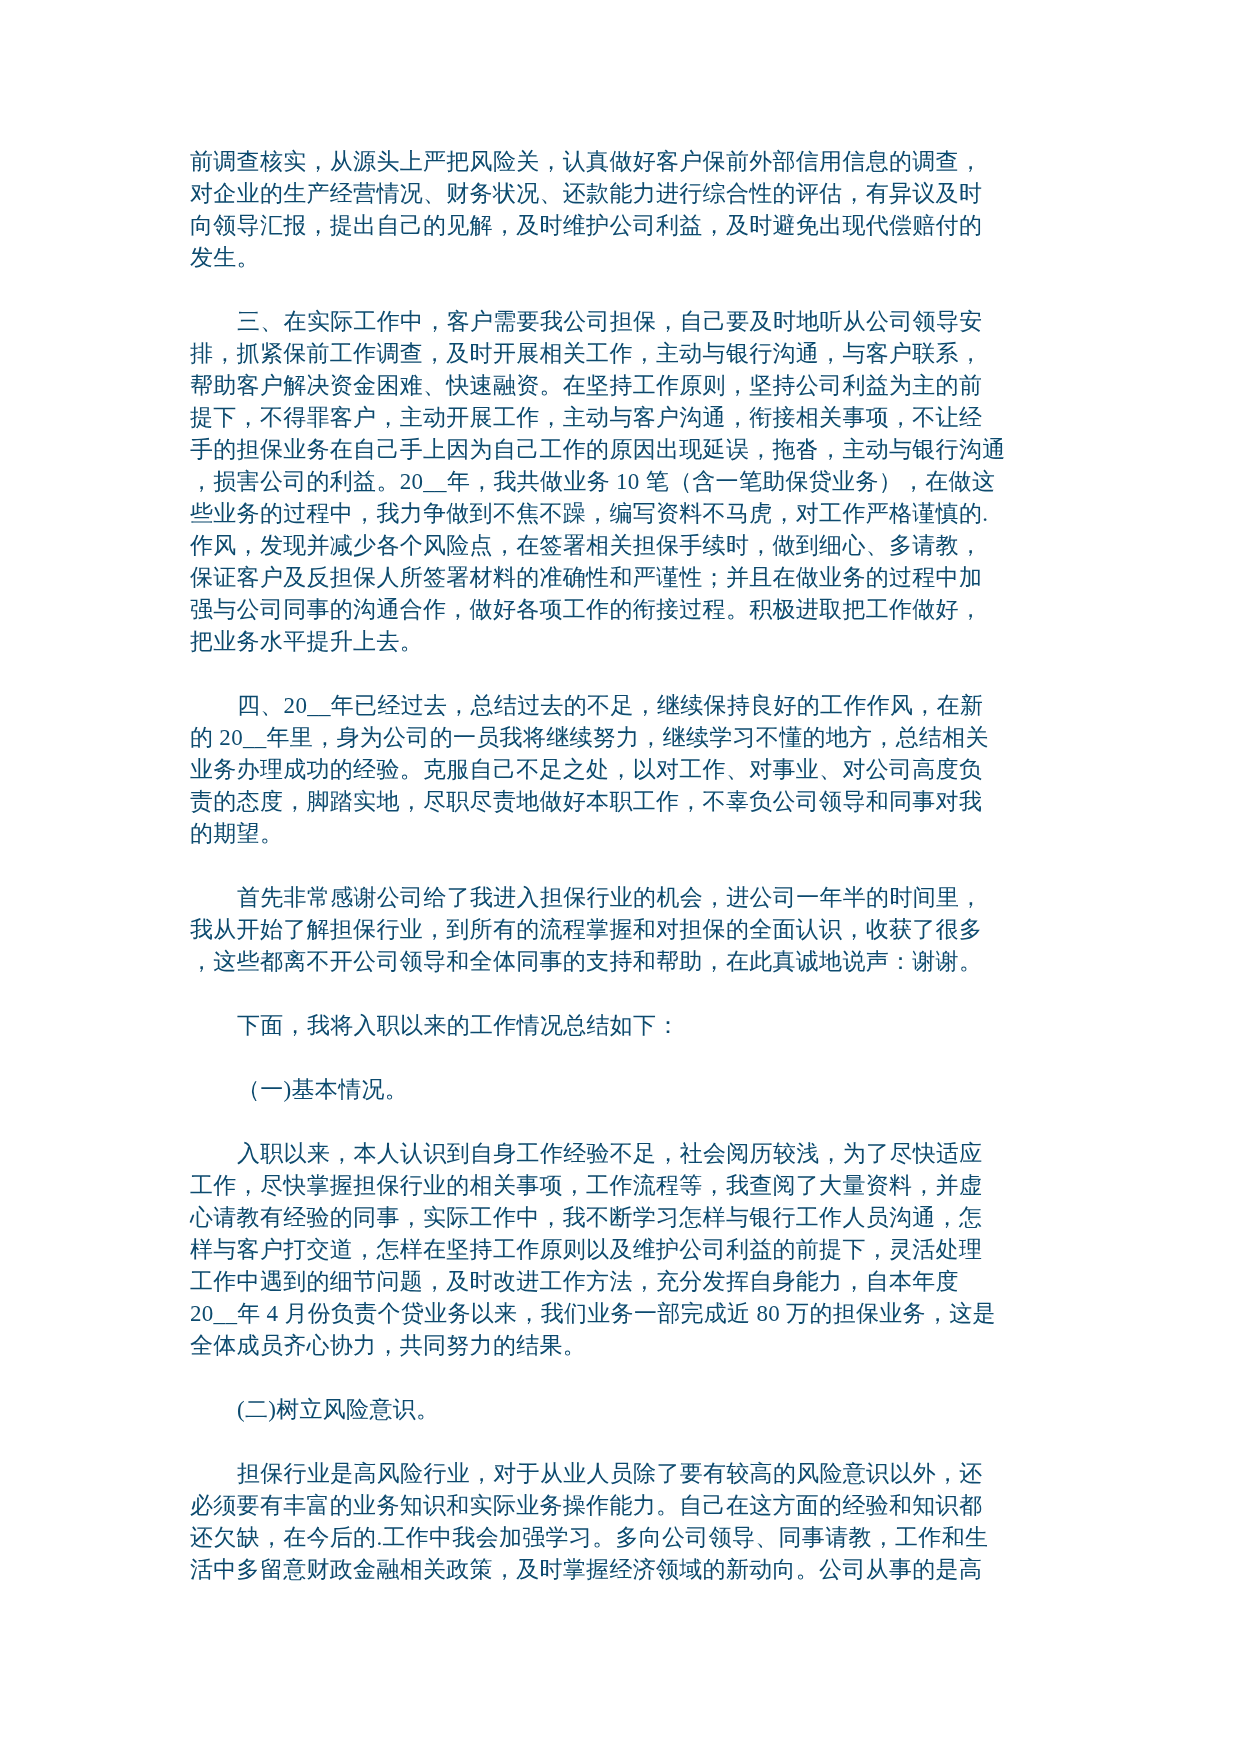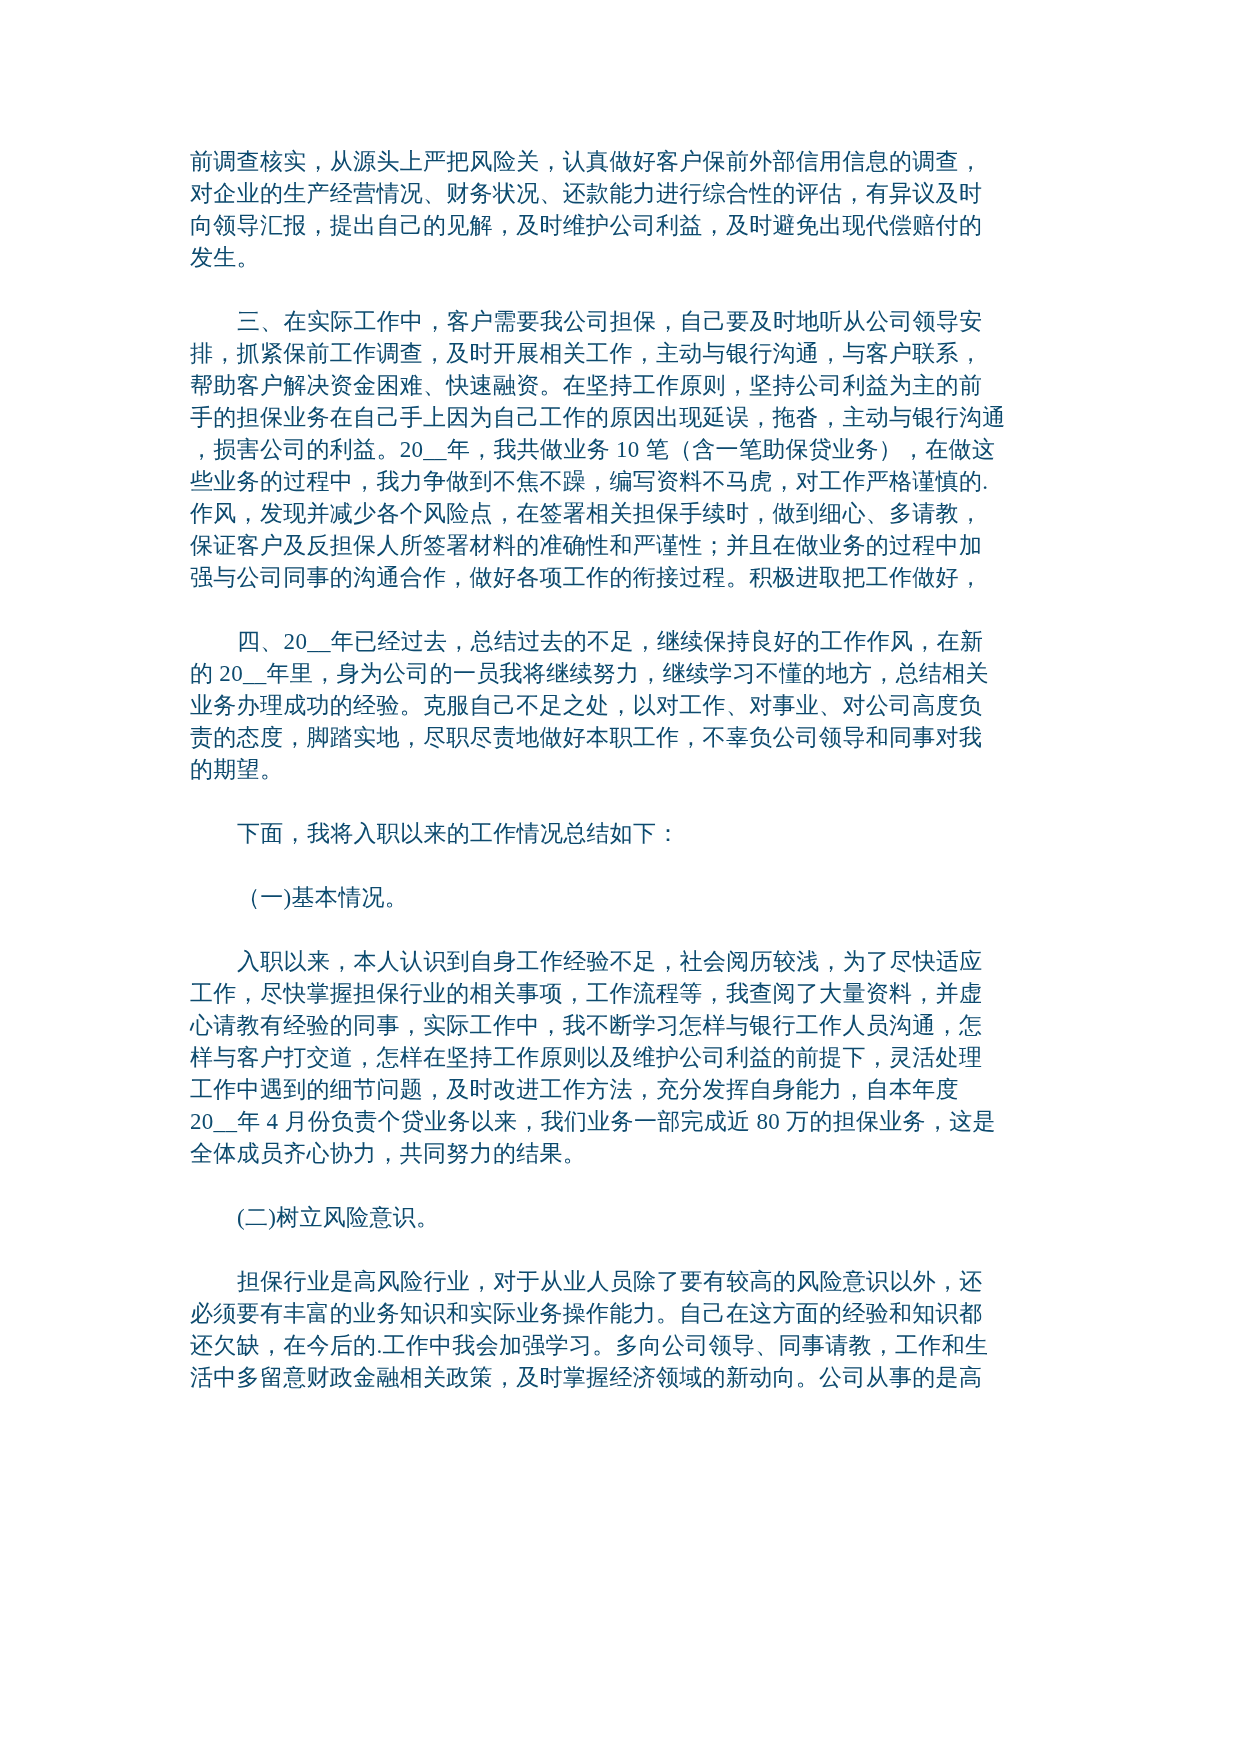--- a/index.html
+++ b/index.html
@@ -43,33 +43,40 @@
       <div class="para">
         <div class="line">前调查核实，从源头上严把风险关，认真做好客户保前外部信用信息的调查，</div>
         <div class="line">对企业的生产经营情况、财务状况、还款能力进行综合性的评估，有异议及时</div>
         <div class="line">向领导汇报，提出自己的见解，及时维护公司利益，及时避免出现代偿赔付的</div>
         <div class="line">发生。</div>
       </div>
       <div class="para">
         <div class="line indent">三、在实际工作中，客户需要我公司担保，自己要及时地听从公司领导安</div>
         <div class="line">排，抓紧保前工作调查，及时开展相关工作，主动与银行沟通，与客户联系，</div>
         <div class="line">帮助客户解决资金困难、快速融资。在坚持工作原则，坚持公司利益为主的前</div>
+        <div class="line">提下，不得罪客户，主动开展工作，主动与客户沟通，衔接相关事项，不让经</div>
         <div class="line">手的担保业务在自己手上因为自己工作的原因出现延误，拖沓，主动与银行沟通</div>
         <div class="line">，损害公司的利益。20__年，我共做业务 10 笔（含一笔助保贷业务），在做这</div>
         <div class="line">些业务的过程中，我力争做到不焦不躁，编写资料不马虎，对工作严格谨慎的.</div>
         <div class="line">作风，发现并减少各个风险点，在签署相关担保手续时，做到细心、多请教，</div>
         <div class="line">保证客户及反担保人所签署材料的准确性和严谨性；并且在做业务的过程中加</div>
         <div class="line">强与公司同事的沟通合作，做好各项工作的衔接过程。积极进取把工作做好，</div>
+        <div class="line">把业务水平提升上去。</div>
       </div>
       <div class="para">
         <div class="line indent">四、20__年已经过去，总结过去的不足，继续保持良好的工作作风，在新</div>
         <div class="line">的 20__年里，身为公司的一员我将继续努力，继续学习不懂的地方，总结相关</div>
         <div class="line">业务办理成功的经验。克服自己不足之处，以对工作、对事业、对公司高度负</div>
         <div class="line">责的态度，脚踏实地，尽职尽责地做好本职工作，不辜负公司领导和同事对我</div>
         <div class="line">的期望。</div>
+      </div>
+      <div class="para">
+        <div class="line indent">首先非常感谢公司给了我进入担保行业的机会，进公司一年半的时间里，</div>
+        <div class="line">我从开始了解担保行业，到所有的流程掌握和对担保的全面认识，收获了很多</div>
+        <div class="line">，这些都离不开公司领导和全体同事的支持和帮助，在此真诚地说声：谢谢。</div>
       </div>
       <div class="para">
         <div class="line indent">下面，我将入职以来的工作情况总结如下：</div>
       </div>
       <div class="para">
         <div class="line indent">（一)基本情况。</div>
       </div>
       <div class="para">
         <div class="line indent">入职以来，本人认识到自身工作经验不足，社会阅历较浅，为了尽快适应</div>
         <div class="line">工作，尽快掌握担保行业的相关事项，工作流程等，我查阅了大量资料，并虚</div>

